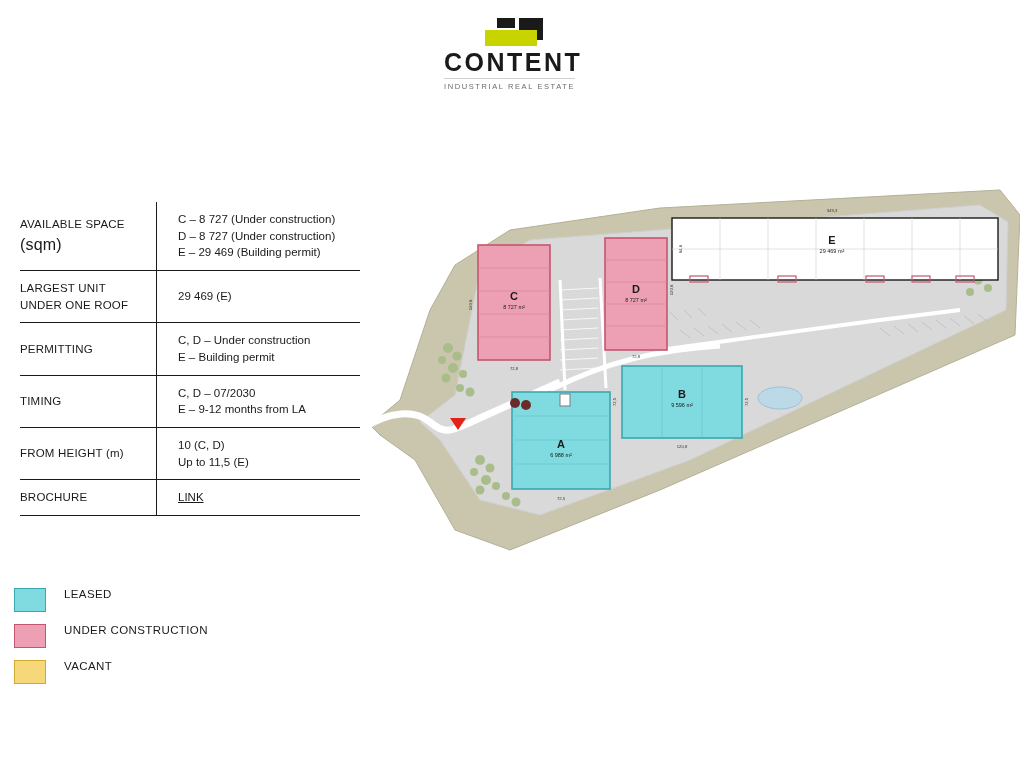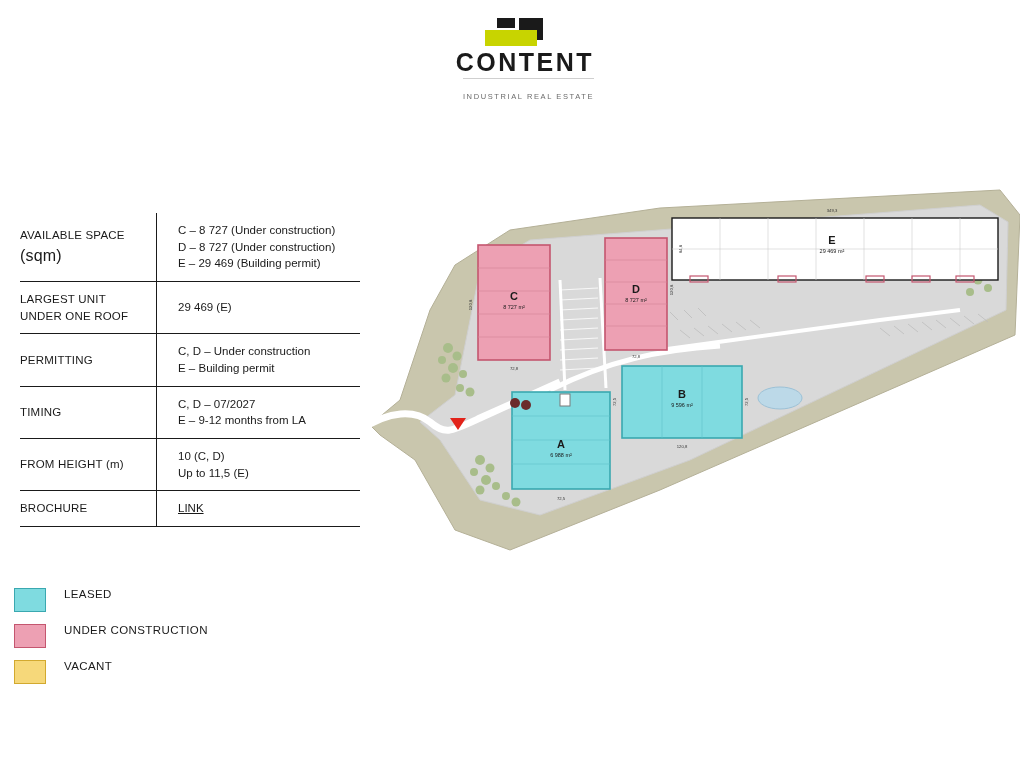--- a/index.html
+++ b/index.html
@@ -15,21 +15,21 @@
     color: #1a1a1a;
     overflow: hidden;
   }
 
   
   .logo-wrap {
     position: absolute;
     left: 444px;
     top: 18px;
     width: 150px;
-    text-align: right;
+    text-align: left;
   }
   .logo-mark {
     position: relative;
     width: 110px;
     height: 28px;
     margin: 0 auto 4px auto;
   }
   .logo-sq-dark-top {
     position: absolute; left: 33px; top: 0; width: 18px; height: 10px;
     background: #1a1a1a;
@@ -52,29 +52,29 @@
     font-weight: bold;
     color: #1a1a1a;
     line-height: 1;
   }
   .logo-sub {
     font-size: 7.5px;
     letter-spacing: 1.6px;
     color: #6b6b6b;
     margin-top: 3px;
     border-top: 1px solid #cfcfcf;
-    padding-top: 13px;
+    padding-top: 3px;
     display: inline-block;
   }
 
   
   .spec-table {
     position: absolute;
     left: 20px;
-    top: 212px;
+    top: 201px;
     width: 340px;
     border-collapse: collapse;
     font-size: 11.5px;
   }
   .spec-table tr { }
   .spec-table td {
     padding: 9px 6px 9px 0;
     vertical-align: middle;
     border-bottom: 1px solid #1a1a1a;
     line-height: 1.45;
@@ -188,21 +188,21 @@
     <tr>
       <td class="label">PERMITTING</td>
       <td class="value">
         <span class="line">C, D – Under construction</span>
         <span class="line">E – Building permit</span>
       </td>
     </tr>
     <tr>
       <td class="label">TIMING</td>
       <td class="value">
-        <span class="line">C, D – 07/2027</span>
+        <span class="line">C, D – 07/2030</span>
         <span class="line">E – 9-12 months from LA</span>
       </td>
     </tr>
     <tr>
       <td class="label">FROM HEIGHT (m)</td>
       <td class="value">
         <span class="line">10 (C, D)</span>
         <span class="line">Up to 11,5 (E)</span>
       </td>
     </tr>

